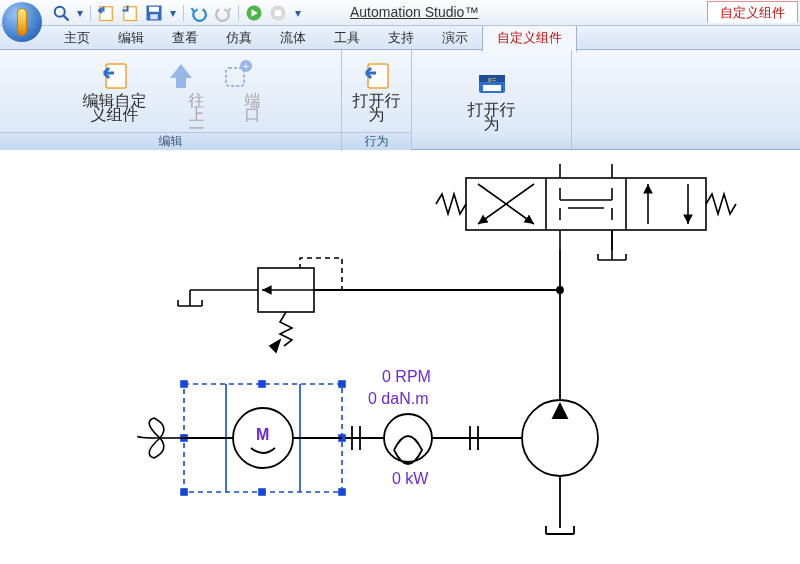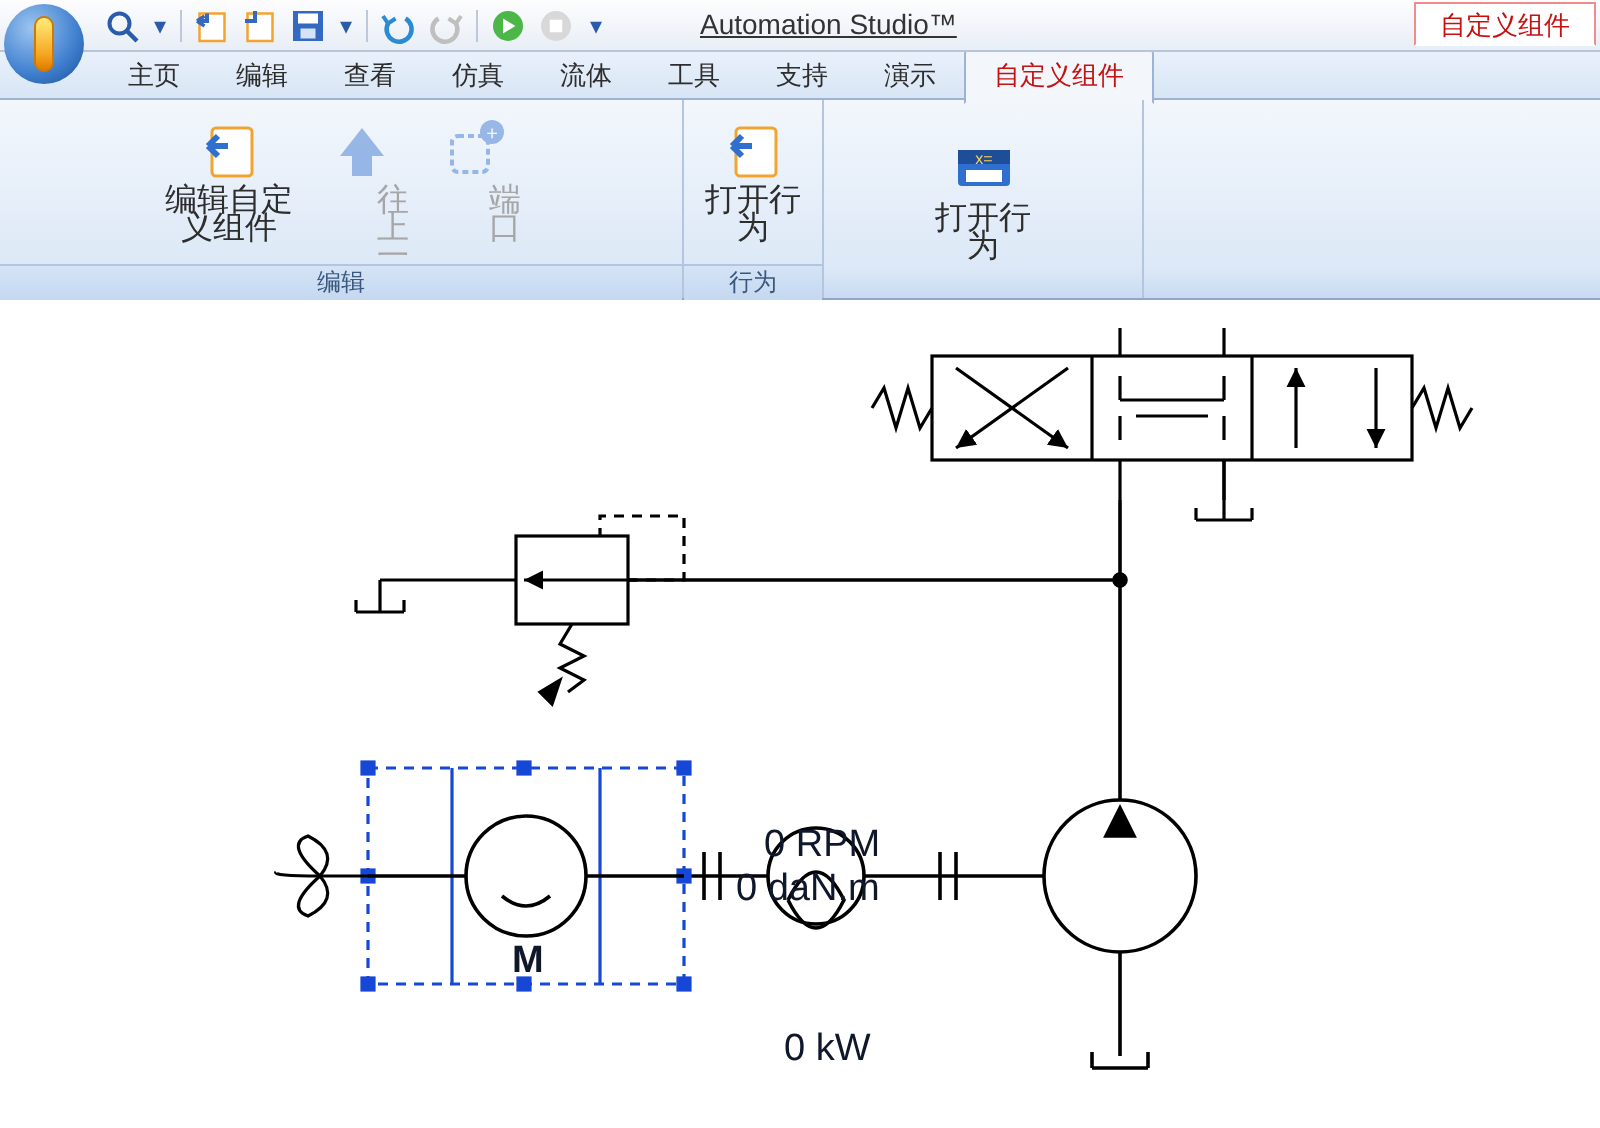--- a/index.html
+++ b/index.html
@@ -132,24 +132,23 @@
 
   
   .canvas {
     position:relative;
     width:800px;
     height:414px;
     background:#fff;
   }
   .diagram-label {
     position:absolute;
-    font-size:19px;
-    color:#0f172a;
+    font-size:16px;
+    color:#6d28d9;
     white-space:nowrap;
-    margin-top:44px;
   }
 
   svg.icon { width:100%; height:100%; }
 </style>
 </head>
 <body>
 
 <div class="titlebar">
   <div class="app-logo">
     <div class="app-logo-inner"></div>

